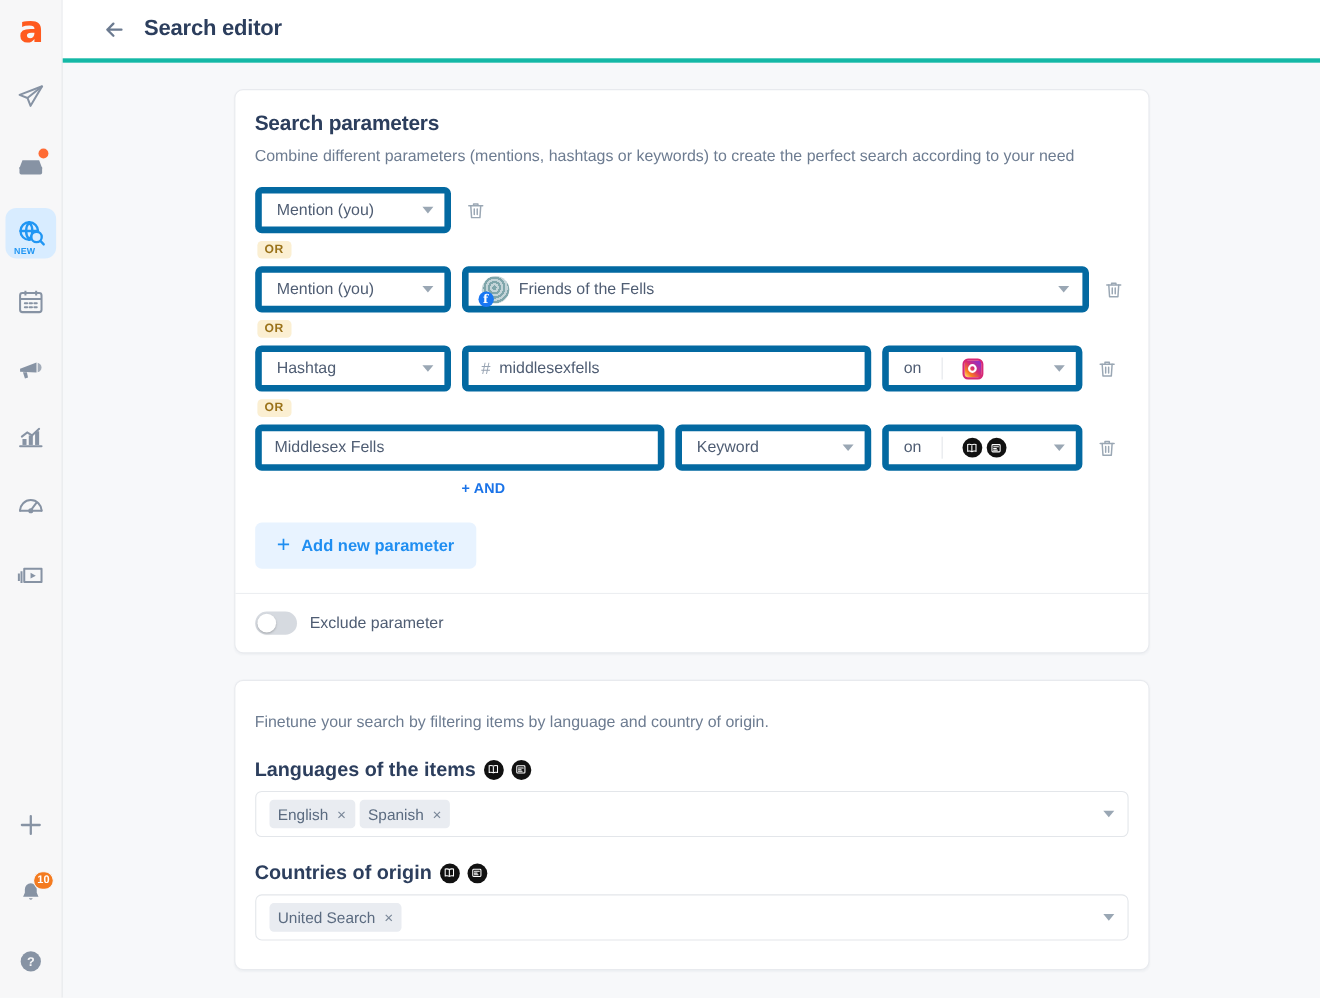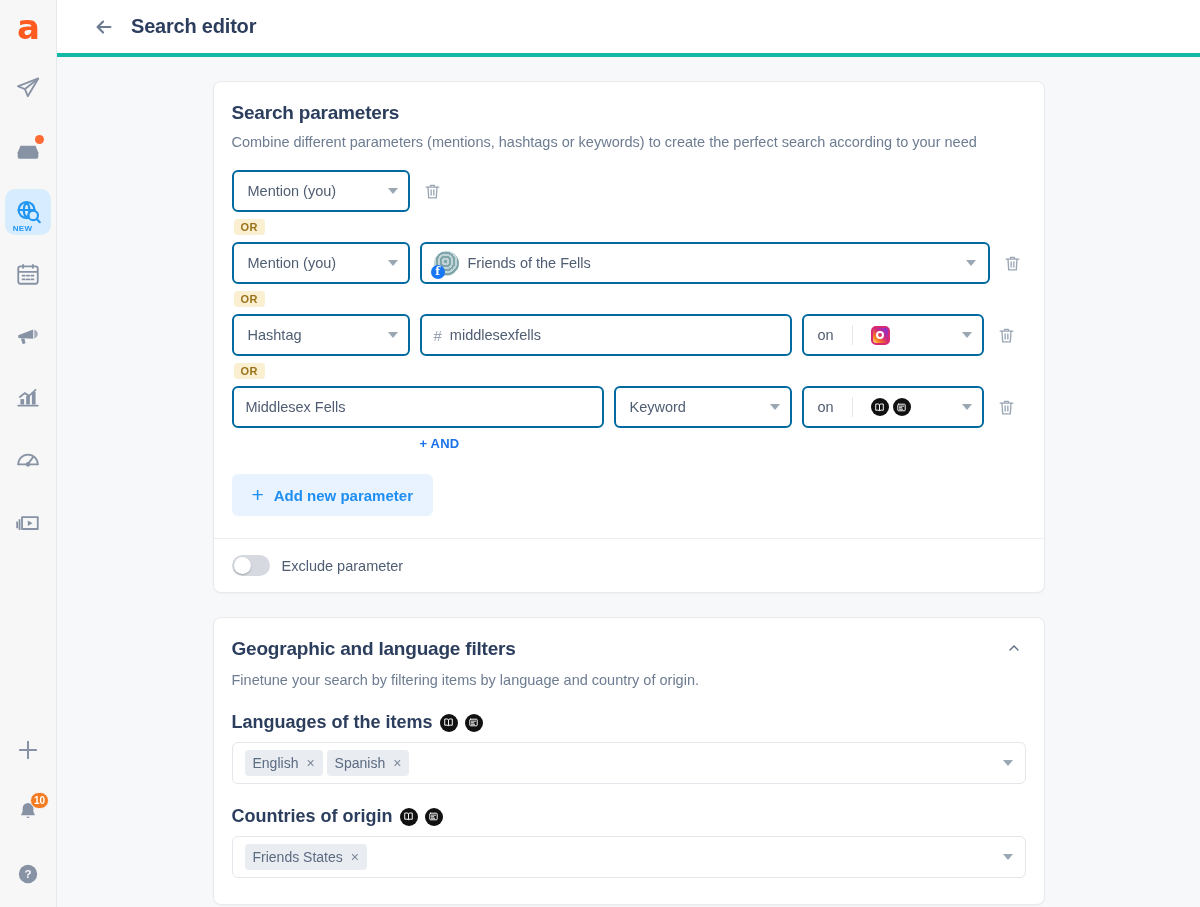--- a/index.html
+++ b/index.html
@@ -88,21 +88,21 @@
 
   
   .param-rows { margin-top: 18px; }
   .param-row { display: flex; align-items: center; gap: 10px; }
   .or-badge {
     display: inline-block; background: #fbefd2; color: #9a7219;
     font-size: 11px; font-weight: 700; letter-spacing: .5px;
     border-radius: 4px; padding: 2px 7px; margin: 7px 0 7px 2px;
   }
   .sel {
-    height: 42px; border: 2px solid #0369a1; border-radius: 6px;
+    height: 42px; border: 6px solid #0369a1; border-radius: 6px;
     background: #fff; display: flex; align-items: center;
     font-size: 14.5px; color: #4f5d73; cursor: pointer;
   }
   .sel-type { width: 178px; padding: 0 10px 0 14px; justify-content: space-between; }
   .sel-value { flex: 1 1 auto; padding: 0 12px 0 12px; min-width: 0; justify-content: space-between; }
   .sel-on { width: 182px; padding: 0 10px 0 14px; justify-content: space-between; }
   .sel-value-narrow { width: 372px; flex: 0 0 372px; padding: 0 12px; justify-content: flex-start; }
   .sel-label { white-space: nowrap; overflow: hidden; text-overflow: ellipsis; }
   .caret {
     width: 0; height: 0; border-left: 5px solid transparent; border-right: 5px solid transparent;
@@ -467,28 +467,20 @@
         <div class="card-footer">
           <span class="toggle">
             <span class="knob"></span>
           </span>
           <span class="toggle-label">Exclude parameter</span>
         </div>
       </section>
 
       <section class="card">
         <div class="card-body geo-body">
-          <div class="card-head-row">
-            <h2 class="card-title">Geographic and language filters</h2>
-            <span class="chevron-up">
-              <svg width="16" height="16" viewBox="0 0 24 24" fill="none" stroke="currentColor" stroke-width="2" stroke-linecap="round" stroke-linejoin="round">
-                <path d="M6 15l6-6 6 6"></path>
-              </svg>
-            </span>
-          </div>
           <p class="card-desc">Finetune your search by filtering items by language and country of origin.</p>
 
           <div class="field-label">
             <span>Languages of the items</span>
             <span class="src-glyph">
               <svg width="11" height="11" viewBox="0 0 16 16" fill="none" stroke="currentColor" stroke-width="1.4">
                 <path d="M8 3.6C6.7 2.7 4.6 2.6 2.5 3v9c2.1-.4 4.2-.3 5.5.6 1.3-.9 3.4-1 5.5-.6V3c-2.1-.4-4.2-.3-5.5.6z"></path>
                 <path d="M8 4.2v8.4"></path>
               </svg>
             </span>
@@ -526,21 +518,21 @@
               <svg width="11" height="11" viewBox="0 0 16 16" fill="none" stroke="currentColor" stroke-width="1.4" stroke-linecap="round">
                 <rect x="2.6" y="3.2" width="10.8" height="9.6" rx="1.2"></rect>
                 <path d="M4.8 6h6.4M4.8 8.4h3.6M4.8 10.5h4.8"></path>
               </svg>
             </span>
           </div>
 
           <div class="multiselect">
             <span class="chips">
               <span class="chip">
-                <span>Friends States</span>
+                <span>United Search</span>
                 <span class="chip-x">×</span>
               </span>
             </span>
             <span class="caret"></span>
           </div>
         </div>
       </section>
 
     </div>
   </div>

